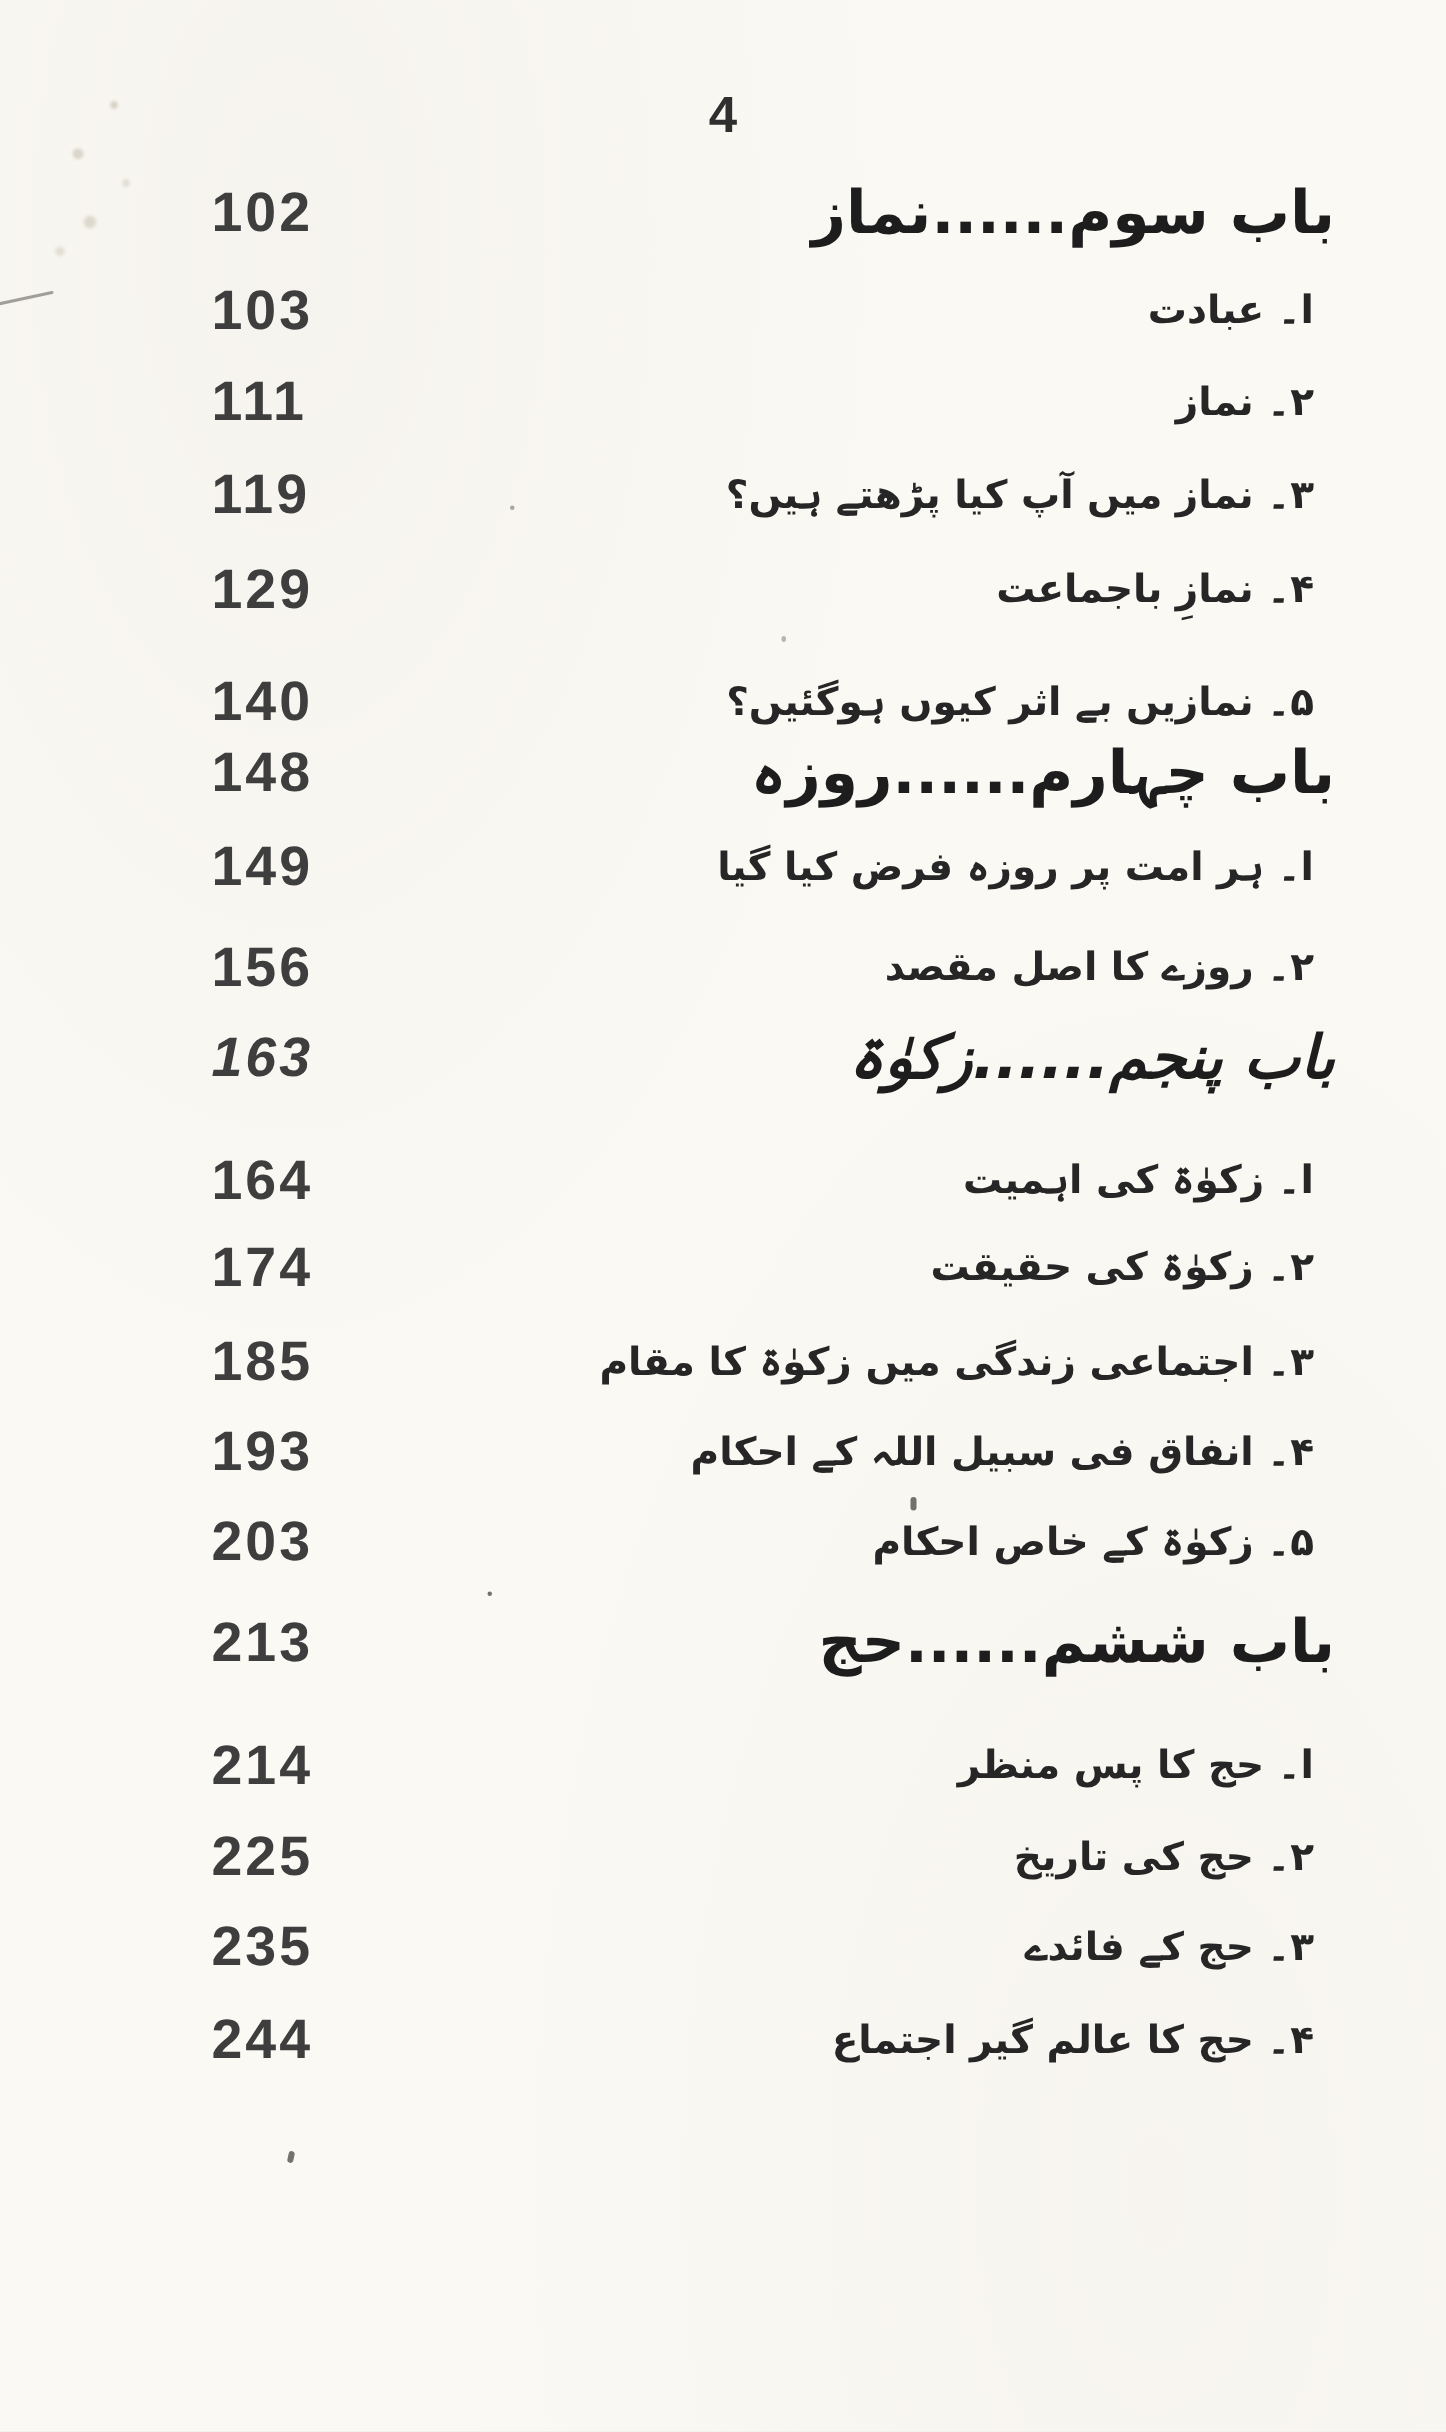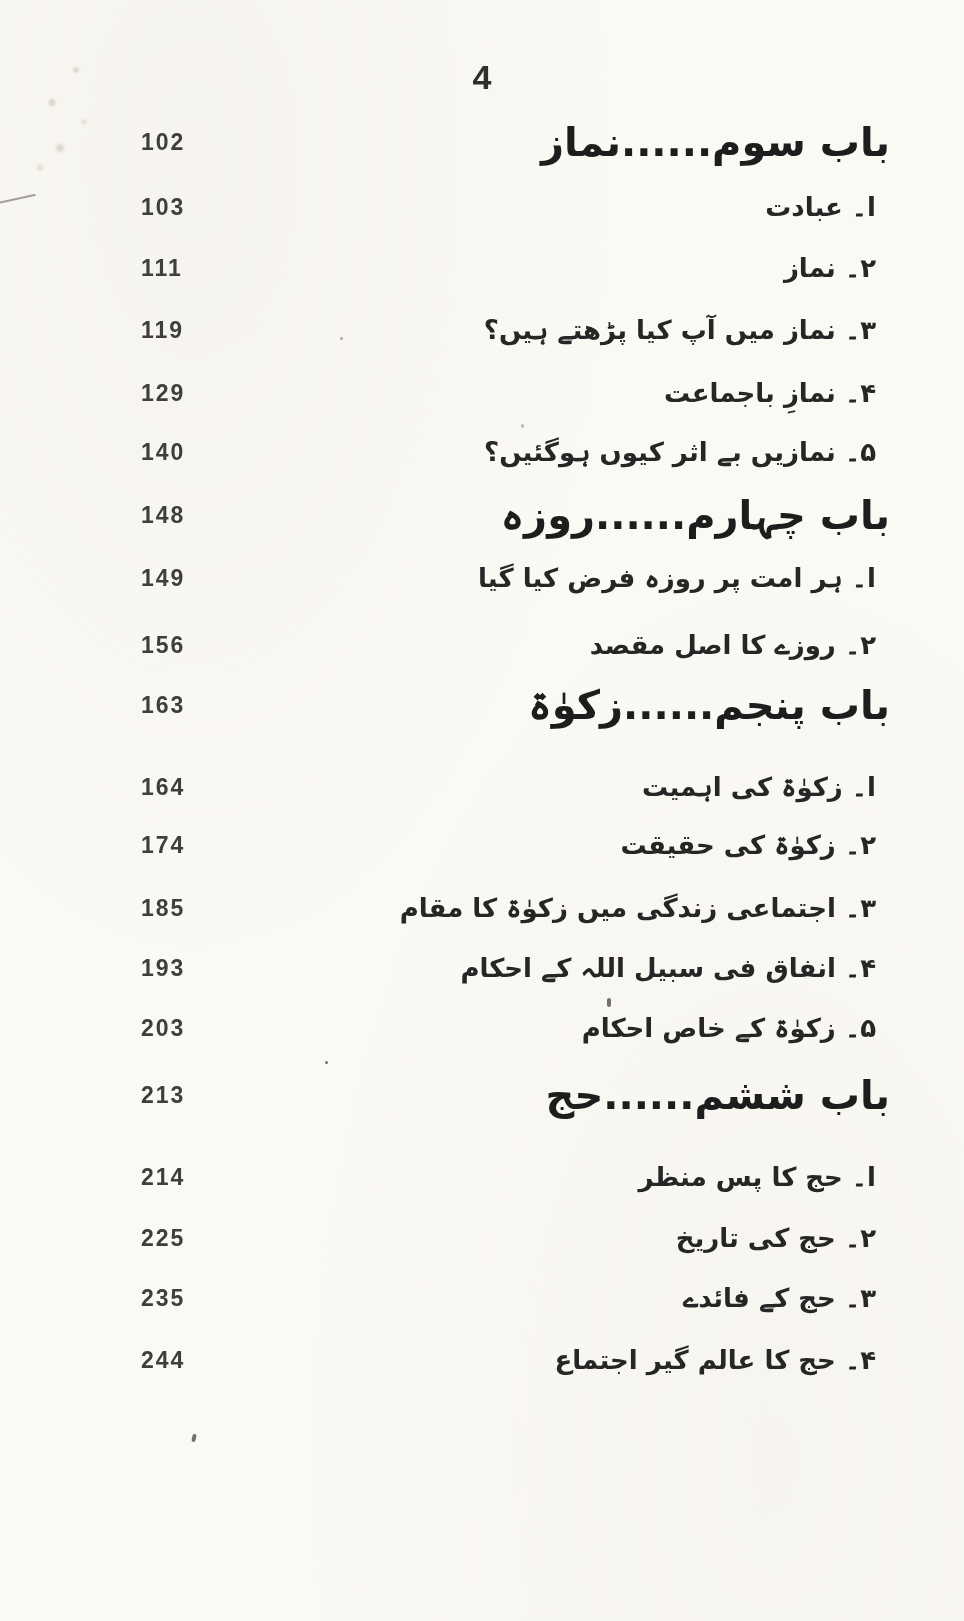--- a/index.html
+++ b/index.html
@@ -36,21 +36,21 @@
   .toc-row{
     position:absolute;
     left:0;width:100%;height:72px;
   }
   .toc-row .num{
     position:absolute;
     left:141px;top:50%;
     transform:translateY(-50%);
     font-family:"Liberation Sans",sans-serif;
     font-weight:700;
-    font-size:23px;
+    font-size:37px;
     letter-spacing:2px;
     color:var(--ink-soft);
   }
   .toc-row .title{
     position:absolute;
     right:88px;top:50%;
     transform:translateY(-50%);
     direction:rtl;
     unicode-bidi:isolate;
     white-space:nowrap;
@@ -121,37 +121,37 @@
     <span class="title">۲۔ نماز</span>
   </div>
       <div class="toc-row item" style="top: 294px;">
     <span class="num">119</span>
     <span class="title">۳۔ نماز میں آپ کیا پڑھتے ہیں؟</span>
   </div>
       <div class="toc-row item" style="top: 357px;">
     <span class="num">129</span>
     <span class="title">۴۔ نمازِ باجماعت</span>
   </div>
-      <div class="toc-row item" style="top: 416px; padding-left: 47px;">
+      <div class="toc-row item" style="top: 432px; padding-left: 47px;">
     <span class="num">140</span>
     <span class="title">۵۔ نمازیں بے اثر کیوں ہوگئیں؟</span>
   </div>
       <div class="toc-row chapter" style="top: 479px;">
     <span class="num">148</span>
     <span class="title">باب چہارم......روزہ</span>
   </div>
       <div class="toc-row item" style="top: 542px; text-align: right;">
     <span class="num">149</span>
     <span class="title">ا۔ ہر امت پر روزہ فرض کیا گیا</span>
   </div>
       <div class="toc-row item" style="top: 609px;">
     <span class="num">156</span>
     <span class="title">۲۔ روزے کا اصل مقصد</span>
   </div>
-      <div class="toc-row chapter" style="top: 669px;">
+      <div class="toc-row chapter" style="top: 669px; font-style: italic;">
     <span class="num">163</span>
     <span class="title">باب پنجم......زکوٰۃ</span>
   </div>
       <div class="toc-row item" style="top: 751px;">
     <span class="num">164</span>
     <span class="title">ا۔ زکوٰۃ کی اہمیت</span>
   </div>
       <div class="toc-row item" style="top: 809px;">
     <span class="num">174</span>
     <span class="title">۲۔ زکوٰۃ کی حقیقت</span>

